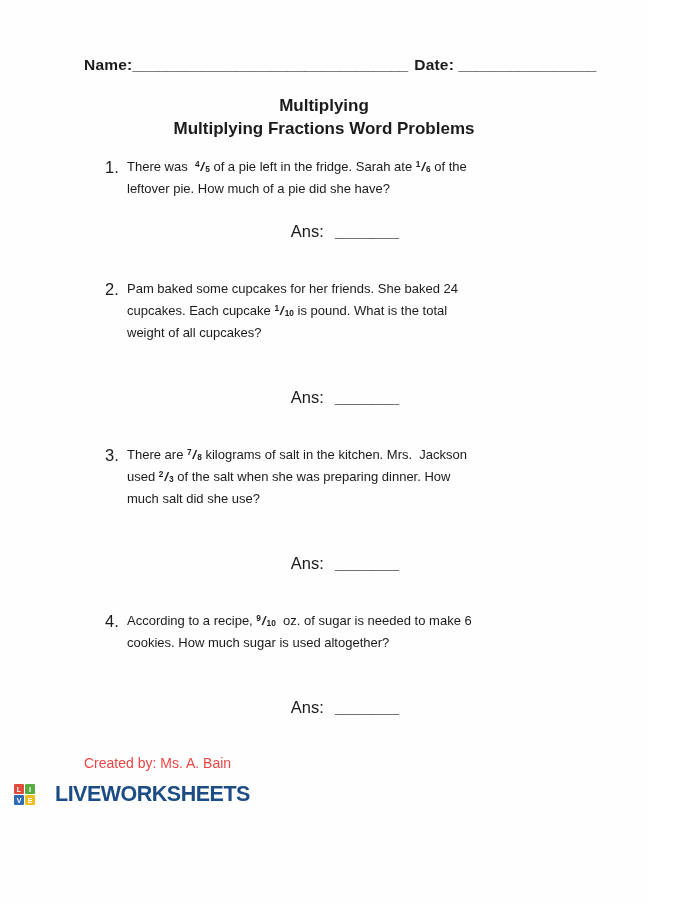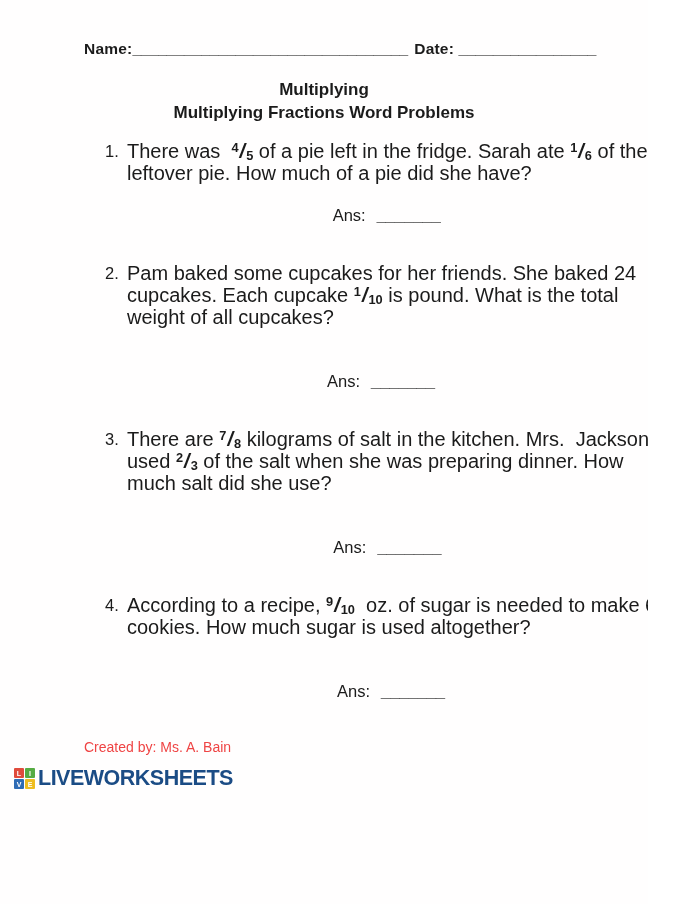--- a/index.html
+++ b/index.html
@@ -1,20 +1,20 @@
 <!DOCTYPE html>
 <html><head>
 <meta charset="utf-8">
 <style>
   html,body{margin:0;padding:0;background:#ffffff;}
   .page{
     position:relative;
     width:648px;height:904px;
     box-sizing:border-box;
-    padding:40px 84px 0 84px;
+    padding:56px 84px 0 84px;
     background:#fffefe;
     font-family:"Liberation Sans", sans-serif;
     color:#1b1b1b;
     overflow:hidden;
   }
   .name-row{
     font-weight:700;
     font-size:15.5px;
     white-space:nowrap;
     letter-spacing:0.2px;
@@ -45,21 +45,21 @@
     margin-bottom:36px;
   }
   .q-num{
     width:22px;
     flex-shrink:0;
     font-size:16.5px;
     line-height:22px;
   }
   .q-body{flex:1;}
   .q-text{
-    font-size:20px;
+    font-size:13px;
     line-height:22px;
     white-space:pre;
   }
   .frac{white-space:nowrap;}
   .frac sup{
     font-size:0.64em;
     font-weight:700;
     vertical-align:0.5em;
     line-height:0;
   }
@@ -86,20 +86,21 @@
     margin-top:24px;
     font-size:14px;
     line-height:18px;
     color:#ef4444;
   }
   .logo-row{
     margin-top:10px;
     margin-left:-70px;
     display:flex;
     align-items:center;
+    gap:17px;
   }
   .logo-grid{
     display:grid;
     grid-template-columns:10px 10px;
     grid-auto-rows:10px;
     gap:1px;
     margin-right:3px;
   }
   .logo-sq{
     display:flex;

